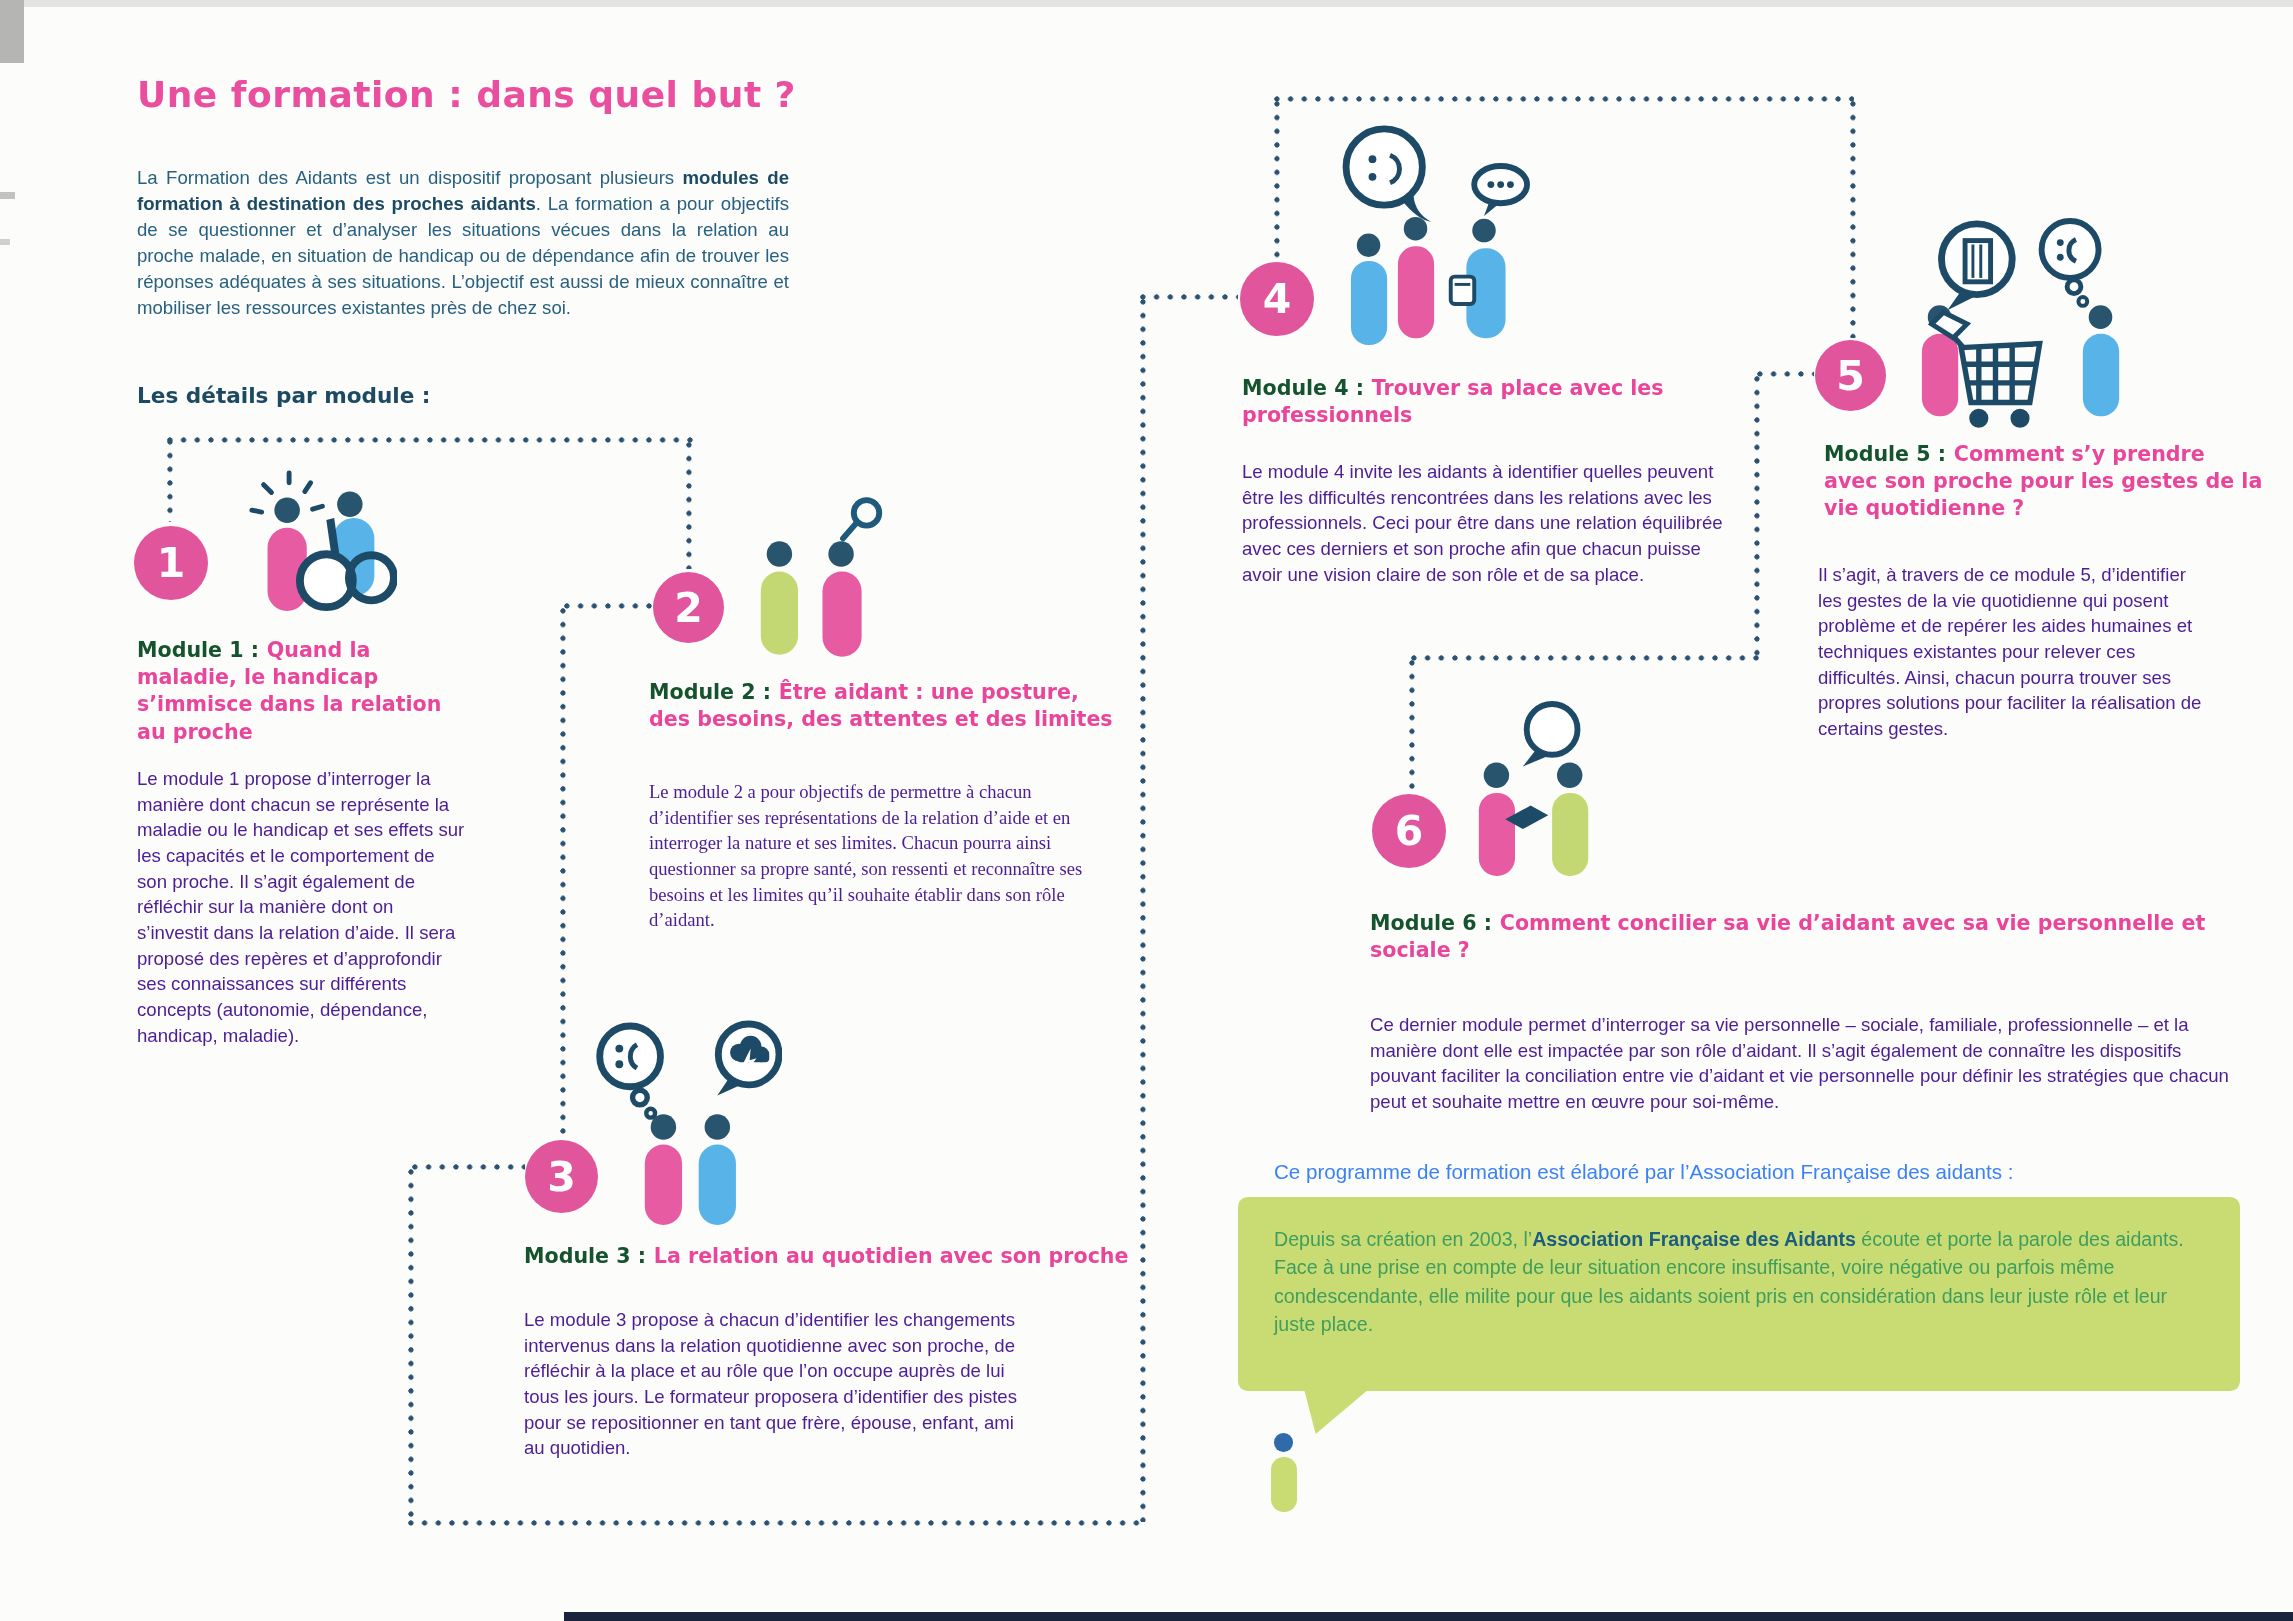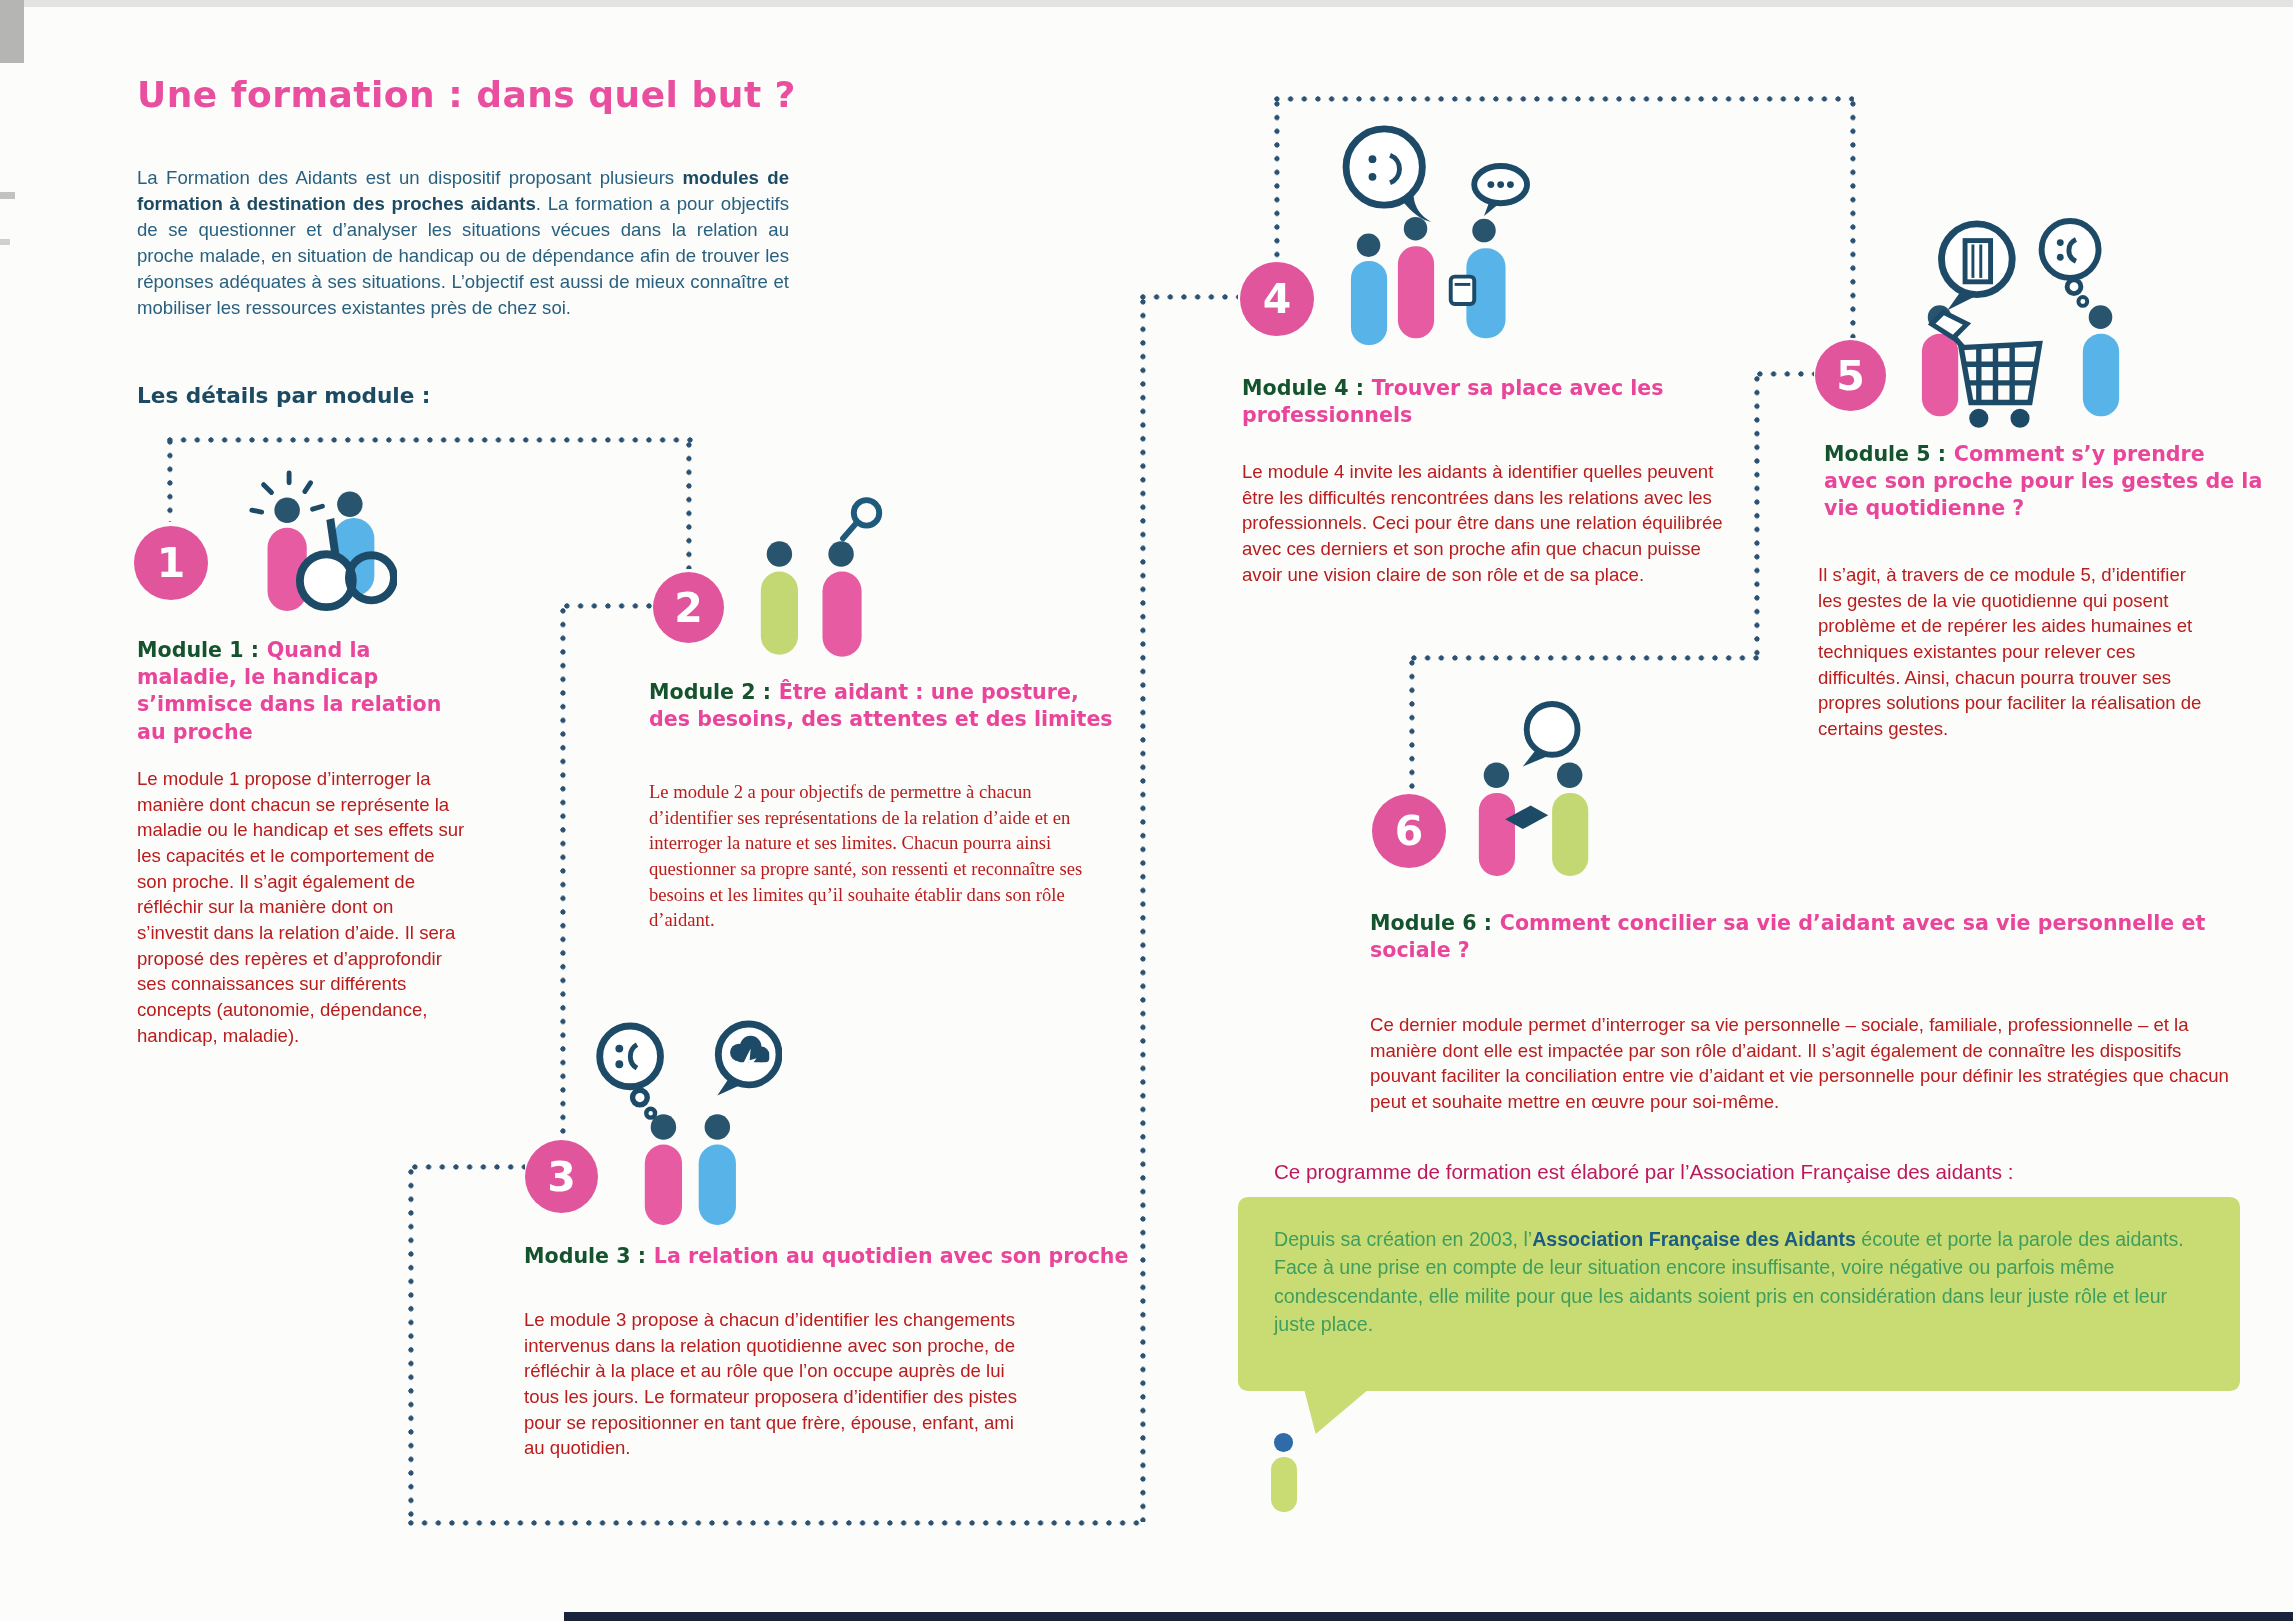--- a/index.html
+++ b/index.html
@@ -20,21 +20,21 @@
          color:#28607f;text-align:justify;margin:0;}
   .intro strong{color:#1c4a63;}
 
   .details{position:absolute;left:137px;top:383px;font-size:21.6px;font-weight:bold;
            color:#1c4a63;font-family:"DejaVu Sans",sans-serif;}
 
   .mhead{position:absolute;font-family:"DejaVu Sans",sans-serif;font-weight:bold;
          font-size:20.6px;line-height:1.32;}
   .mlabel{color:#14532d;margin-right:7.8px;}
   .mtitle{color:#e8459b;}
-  .mbody{position:absolute;font-size:18.6px;line-height:1.38;color:#b91c1c;}
+  .mbody{position:absolute;font-size:18.6px;line-height:1.38;color:#4c1d95;}
 
   .mh1{left:137px;top:637px;width:338px;}
   .mb1{left:137px;top:766px;width:328px;}
   .mh2{left:649px;top:679px;width:475px;}
   .mb2{left:649px;top:779px;width:456px;font-family:Liberation Serif, serif;}
   .mh3{left:524px;top:1243px;width:647px;white-space:nowrap;}
   .mb3{left:524px;top:1307px;width:515px;}
   .mh4{left:1242px;top:375px;width:446px;}
   .mb4{left:1242px;top:459px;width:495px;}
   .mh5{left:1824px;top:441px;width:439px;}
@@ -76,21 +76,21 @@
   .sQ{left:1409px;top:660px;height:134px;}
 
   .micon{position:absolute;}
   .i1{left:240px;top:469px;}
   .i2{left:753px;top:495px;}
   .i3{left:586px;top:1019px;}
   .i4{left:1341px;top:122px;}
   .i5{left:1916px;top:216px;}
   .i6{left:1472px;top:698px;}
 
-  .footnote{position:absolute;left:1274px;top:1160px;width:990px;font-size:20.6px;color:#be185d;}
+  .footnote{position:absolute;left:1274px;top:1160px;width:990px;font-size:20.6px;color:#3b82f6;}
 
   .greenbox{position:absolute;left:1238px;top:1197px;width:1002px;height:194px;background:#c9dc74;border-radius:9.8px;}
   .gbtext{position:absolute;left:1274px;top:1225px;width:931px;font-size:19.6px;line-height:1.45;color:#3f9e5d;}
   .gbtext strong{color:#1b5d80;}
   .gbtail{position:absolute;left:1304px;top:1389px;width:65px;height:45px;background:#c9dc74;
           clip-path:polygon(0 0,100% 0,18% 100%);}
   .mini-head{position:absolute;left:1274px;top:1433px;width:18.6px;height:18.6px;border-radius:50%;background:#2e6ba8;}
   .mini-body{position:absolute;left:1271px;top:1457px;width:25.5px;height:55px;border-radius:12.7px;background:#c9dc74;}
 </style>
 </head>

